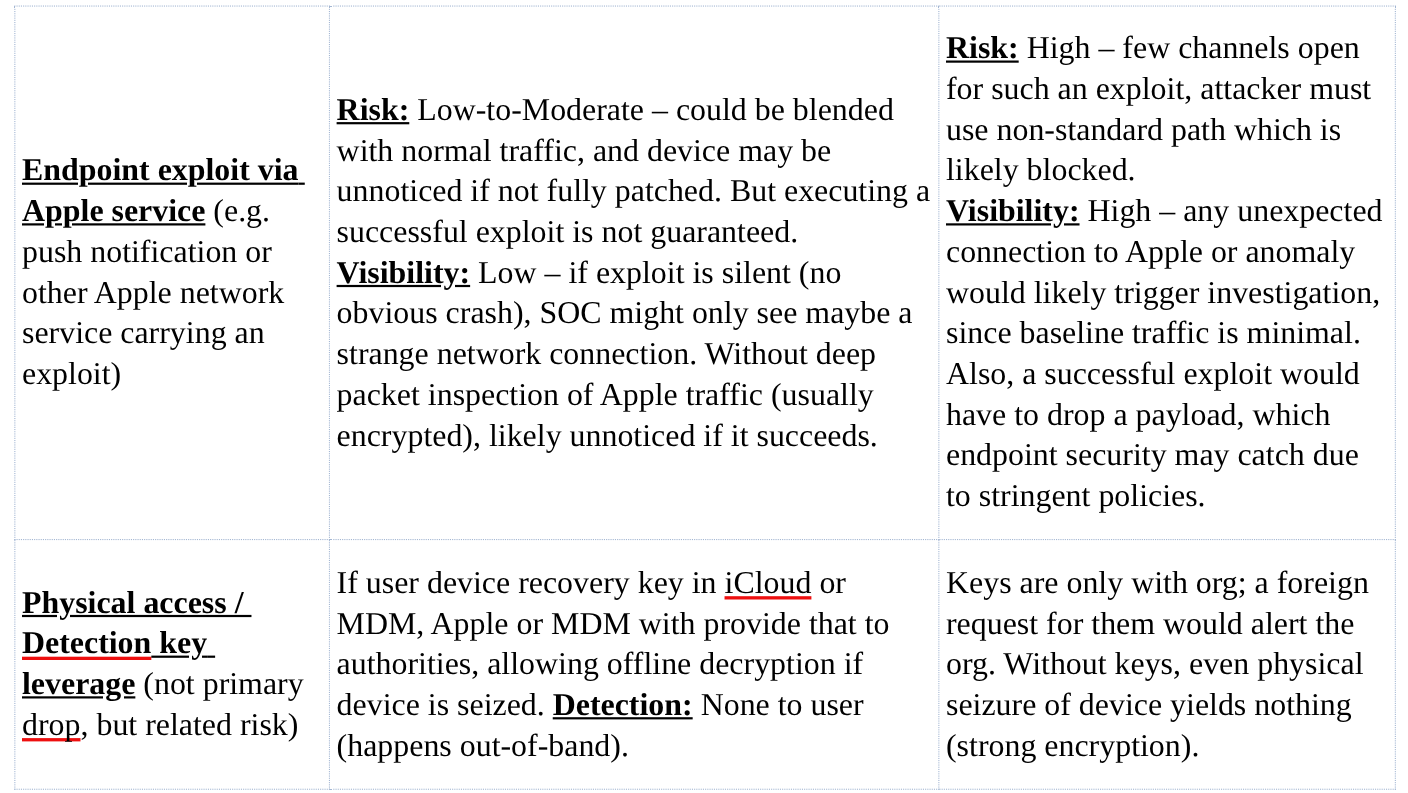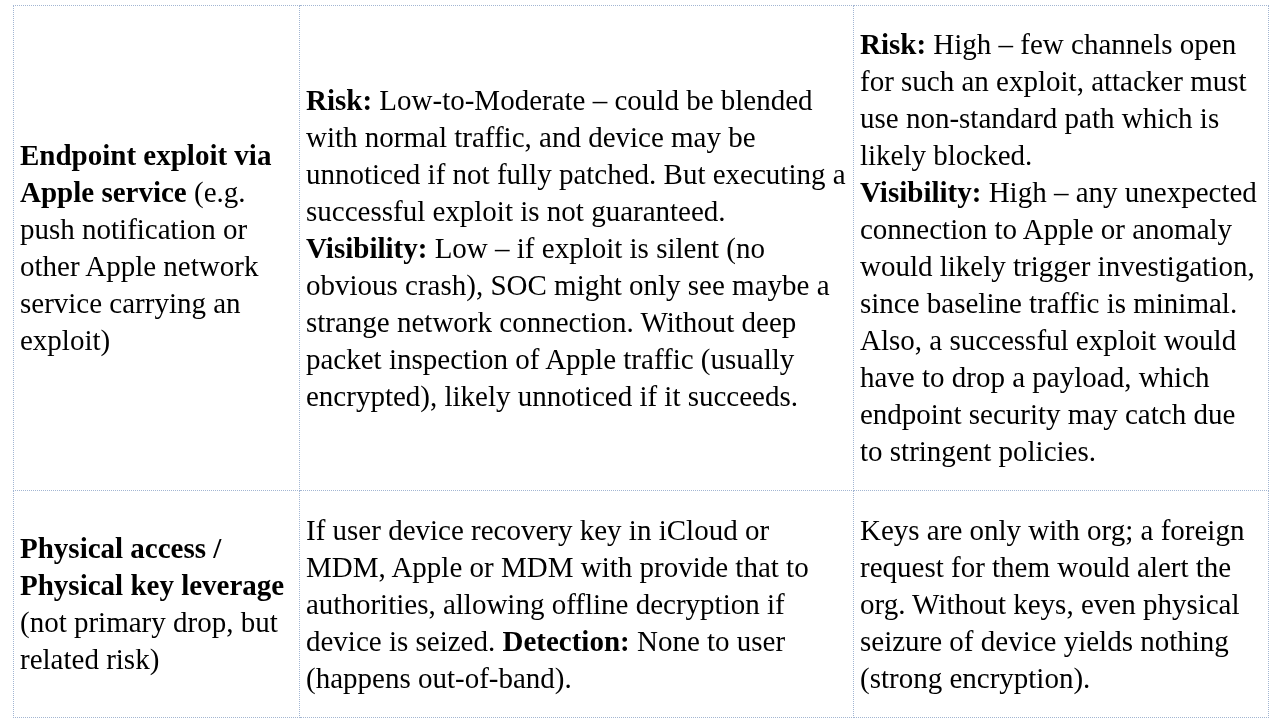--- a/index.html
+++ b/index.html
@@ -27,22 +27,23 @@
     font-size: 29px;
     line-height: 37px;
     white-space: pre-wrap;
     word-wrap: break-word;
   }
   .col1 { width: 286px; }
   .col2 { width: 554px; }
   .col3 { width: 415px; }
   .row1 td { height: 485px; }
   .row2 td { height: 227px; }
-  .b { font-weight: bold; }
+  .b { font-weight: bold; text-decoration: underline; }
   .sp {
+    text-decoration: underline;
     text-decoration-color: #ee0f0f;
     text-decoration-thickness: 3px;
     text-underline-offset: 3px;
     text-decoration-skip-ink: none;
   }
 </style>
 </head>
 <body>
 
 <table class="doc-table">
@@ -53,18 +54,18 @@
   </colgroup>
   <tbody>
     <tr class="row1">
       <td><span class="b">Endpoint exploit via Apple service</span><span> (e.g. push notification or other Apple network service carrying an exploit)</span></td>
       <td><span class="b">Risk:</span><span> Low-to-Moderate – could be blended with normal traffic, and device may be unnoticed if not fully patched. But executing a successful exploit is not guaranteed.
 </span><span class="b">Visibility:</span><span> Low – if exploit is silent (no obvious crash), SOC might only see maybe a strange network connection. Without deep packet inspection of Apple traffic (usually encrypted), likely unnoticed if it succeeds.</span></td>
       <td><span class="b">Risk:</span><span> High – few channels open for such an exploit, attacker must use non-standard path which is likely blocked.
 </span><span class="b">Visibility:</span><span> High – any unexpected connection to Apple or anomaly would likely trigger investigation, since baseline traffic is minimal. Also, a successful exploit would have to drop a payload, which endpoint security may catch due to stringent policies.</span></td>
     </tr>
     <tr class="row2">
-      <td><span class="b">Physical access / </span><span class="b sp">Physical</span><span class="b"> key leverage</span><span> (not primary </span><span class="sp">drop</span><span>, but related risk)</span></td>
+      <td><span class="b">Physical access / </span><span class="b sp">Detection</span><span class="b"> key leverage</span><span> (not primary </span><span class="sp">drop</span><span>, but related risk)</span></td>
       <td><span>If user device recovery key in </span><span class="sp">iCloud</span><span> or MDM, Apple or MDM with provide that to authorities, allowing offline decryption if device is seized. </span><span class="b">Detection:</span><span> None to user (happens out-of-band).</span></td>
       <td><span>Keys are only with org; a foreign request for them would alert the org. Without keys, even physical seizure of device yields nothing (strong encryption).</span></td>
     </tr>
   </tbody>
 </table>
 
 </body></html>

